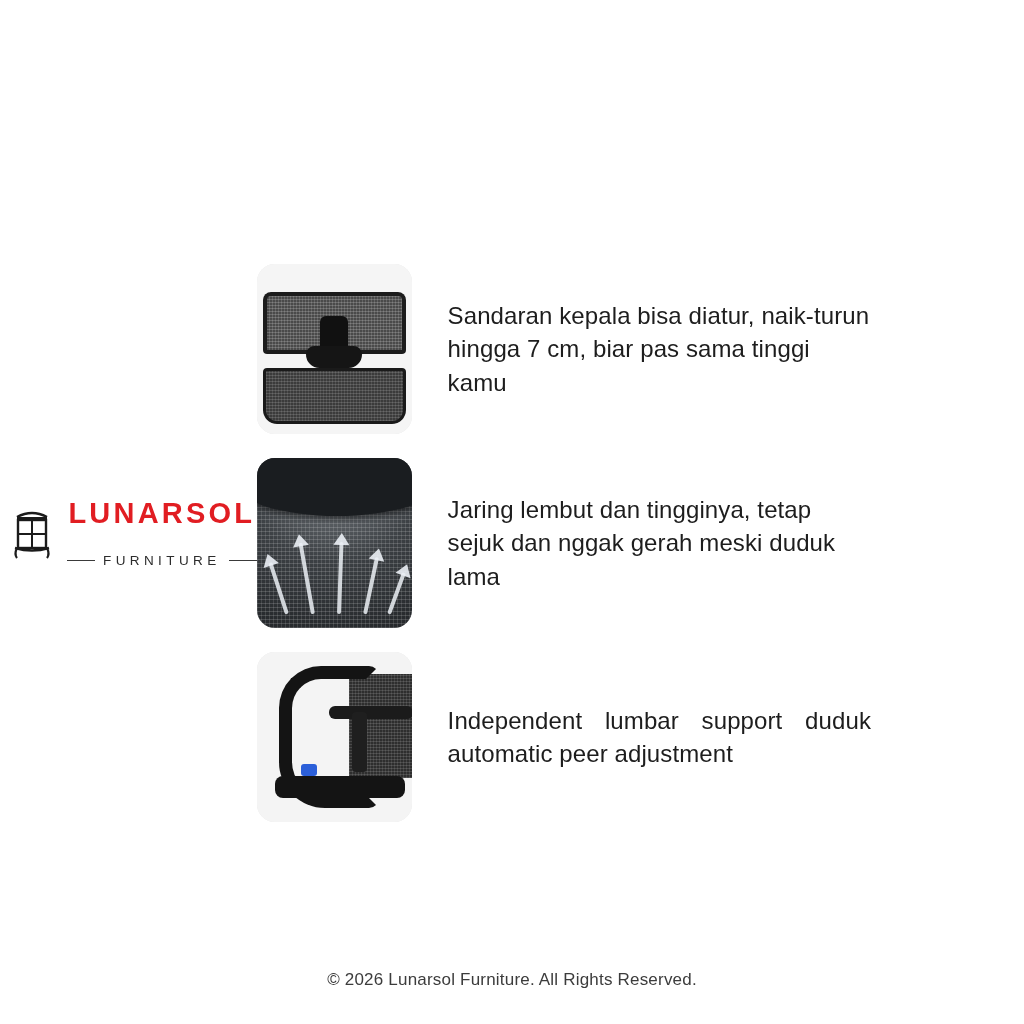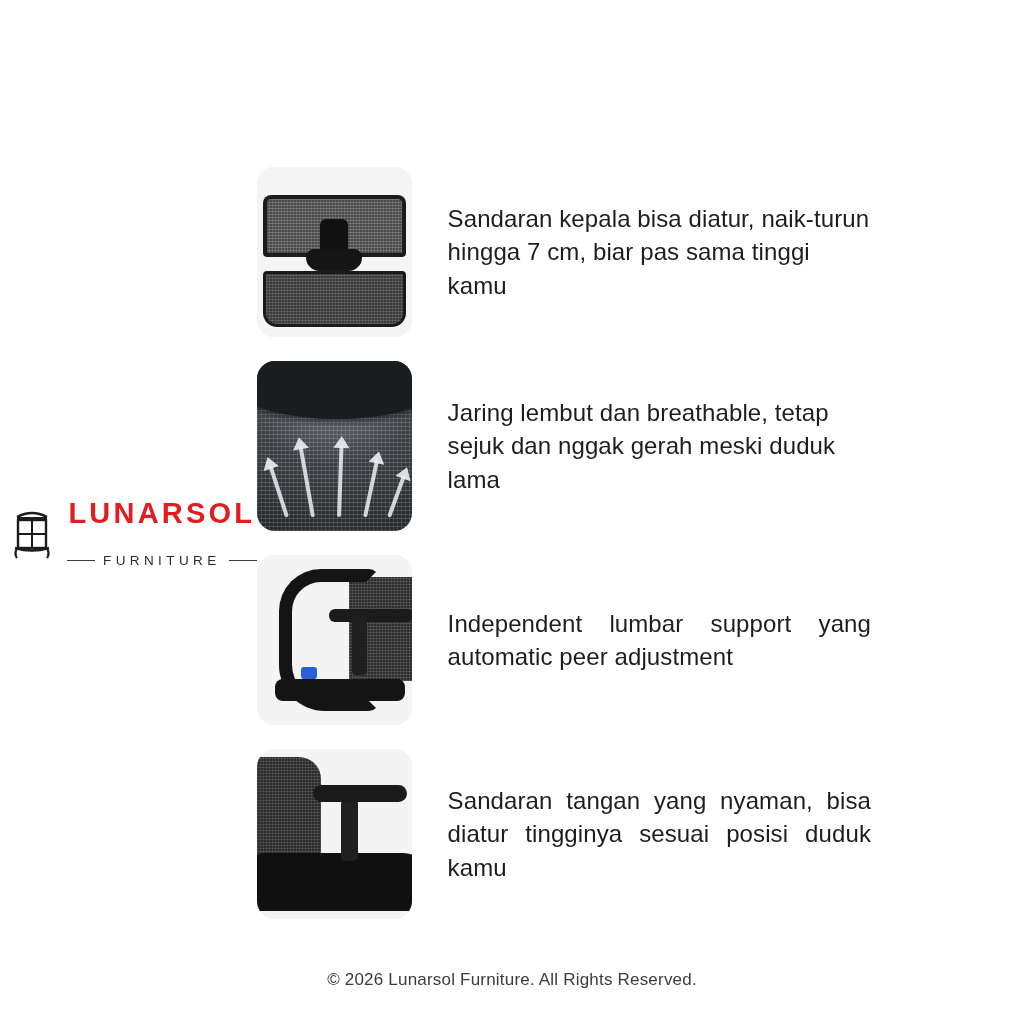--- a/index.html
+++ b/index.html
@@ -274,43 +274,33 @@
       <div class="thumb">
         <div class="t2-bg"></div>
         <div class="t2-mesh"></div>
         <div class="t2-rim"></div>
         <div class="arrow" style="left:28px; bottom:14px; height:54px; transform:rotate(-18deg);"></div>
         <div class="arrow" style="left:54px; bottom:14px; height:72px; transform:rotate(-10deg);"></div>
         <div class="arrow" style="left:80px; bottom:14px; height:72px; transform:rotate(2deg);"></div>
         <div class="arrow" style="left:106px; bottom:14px; height:58px; transform:rotate(12deg);"></div>
         <div class="arrow" style="left:130px; bottom:14px; height:44px; transform:rotate(20deg);"></div>
       </div>
-      <div class="feature-text">Jaring lembut dan breathable, tetap sejuk dan nggak gerah meski duduk lama</div>
+      <div class="feature-text">Jaring lembut dan tingginya, tetap sejuk dan nggak gerah meski duduk lama</div>
     </div>
 
     <div class="feature justify">
       <div class="thumb">
         <div class="t3-bg"></div>
         <div class="t3-mesh"></div>
         <div class="t3-frame"></div>
         <div class="t3-arm"></div>
         <div class="t3-armpost"></div>
         <div class="t3-blue"></div>
         <div class="t3-base"></div>
       </div>
-      <div class="feature-text">Independent lumbar support yang automatic peer adjustment</div>
-    </div>
-
-    <div class="feature justify">
-      <div class="thumb">
-        <div class="t4-bg"></div>
-        <div class="t4-back"></div>
-        <div class="t4-seat"></div>
-        <div class="t4-post"></div>
-        <div class="t4-pad"></div>
-      </div>
-      <div class="feature-text">Sandaran tangan yang nyaman, bisa diatur tingginya sesuai posisi duduk kamu</div>
-    </div>
+      <div class="feature-text">Independent lumbar support duduk automatic peer adjustment</div>
+    </div>
+
 
   </div>
 
   <div class="footer">© 2026 Lunarsol Furniture. All Rights Reserved.</div>
 </div>
 
 </body></html>

